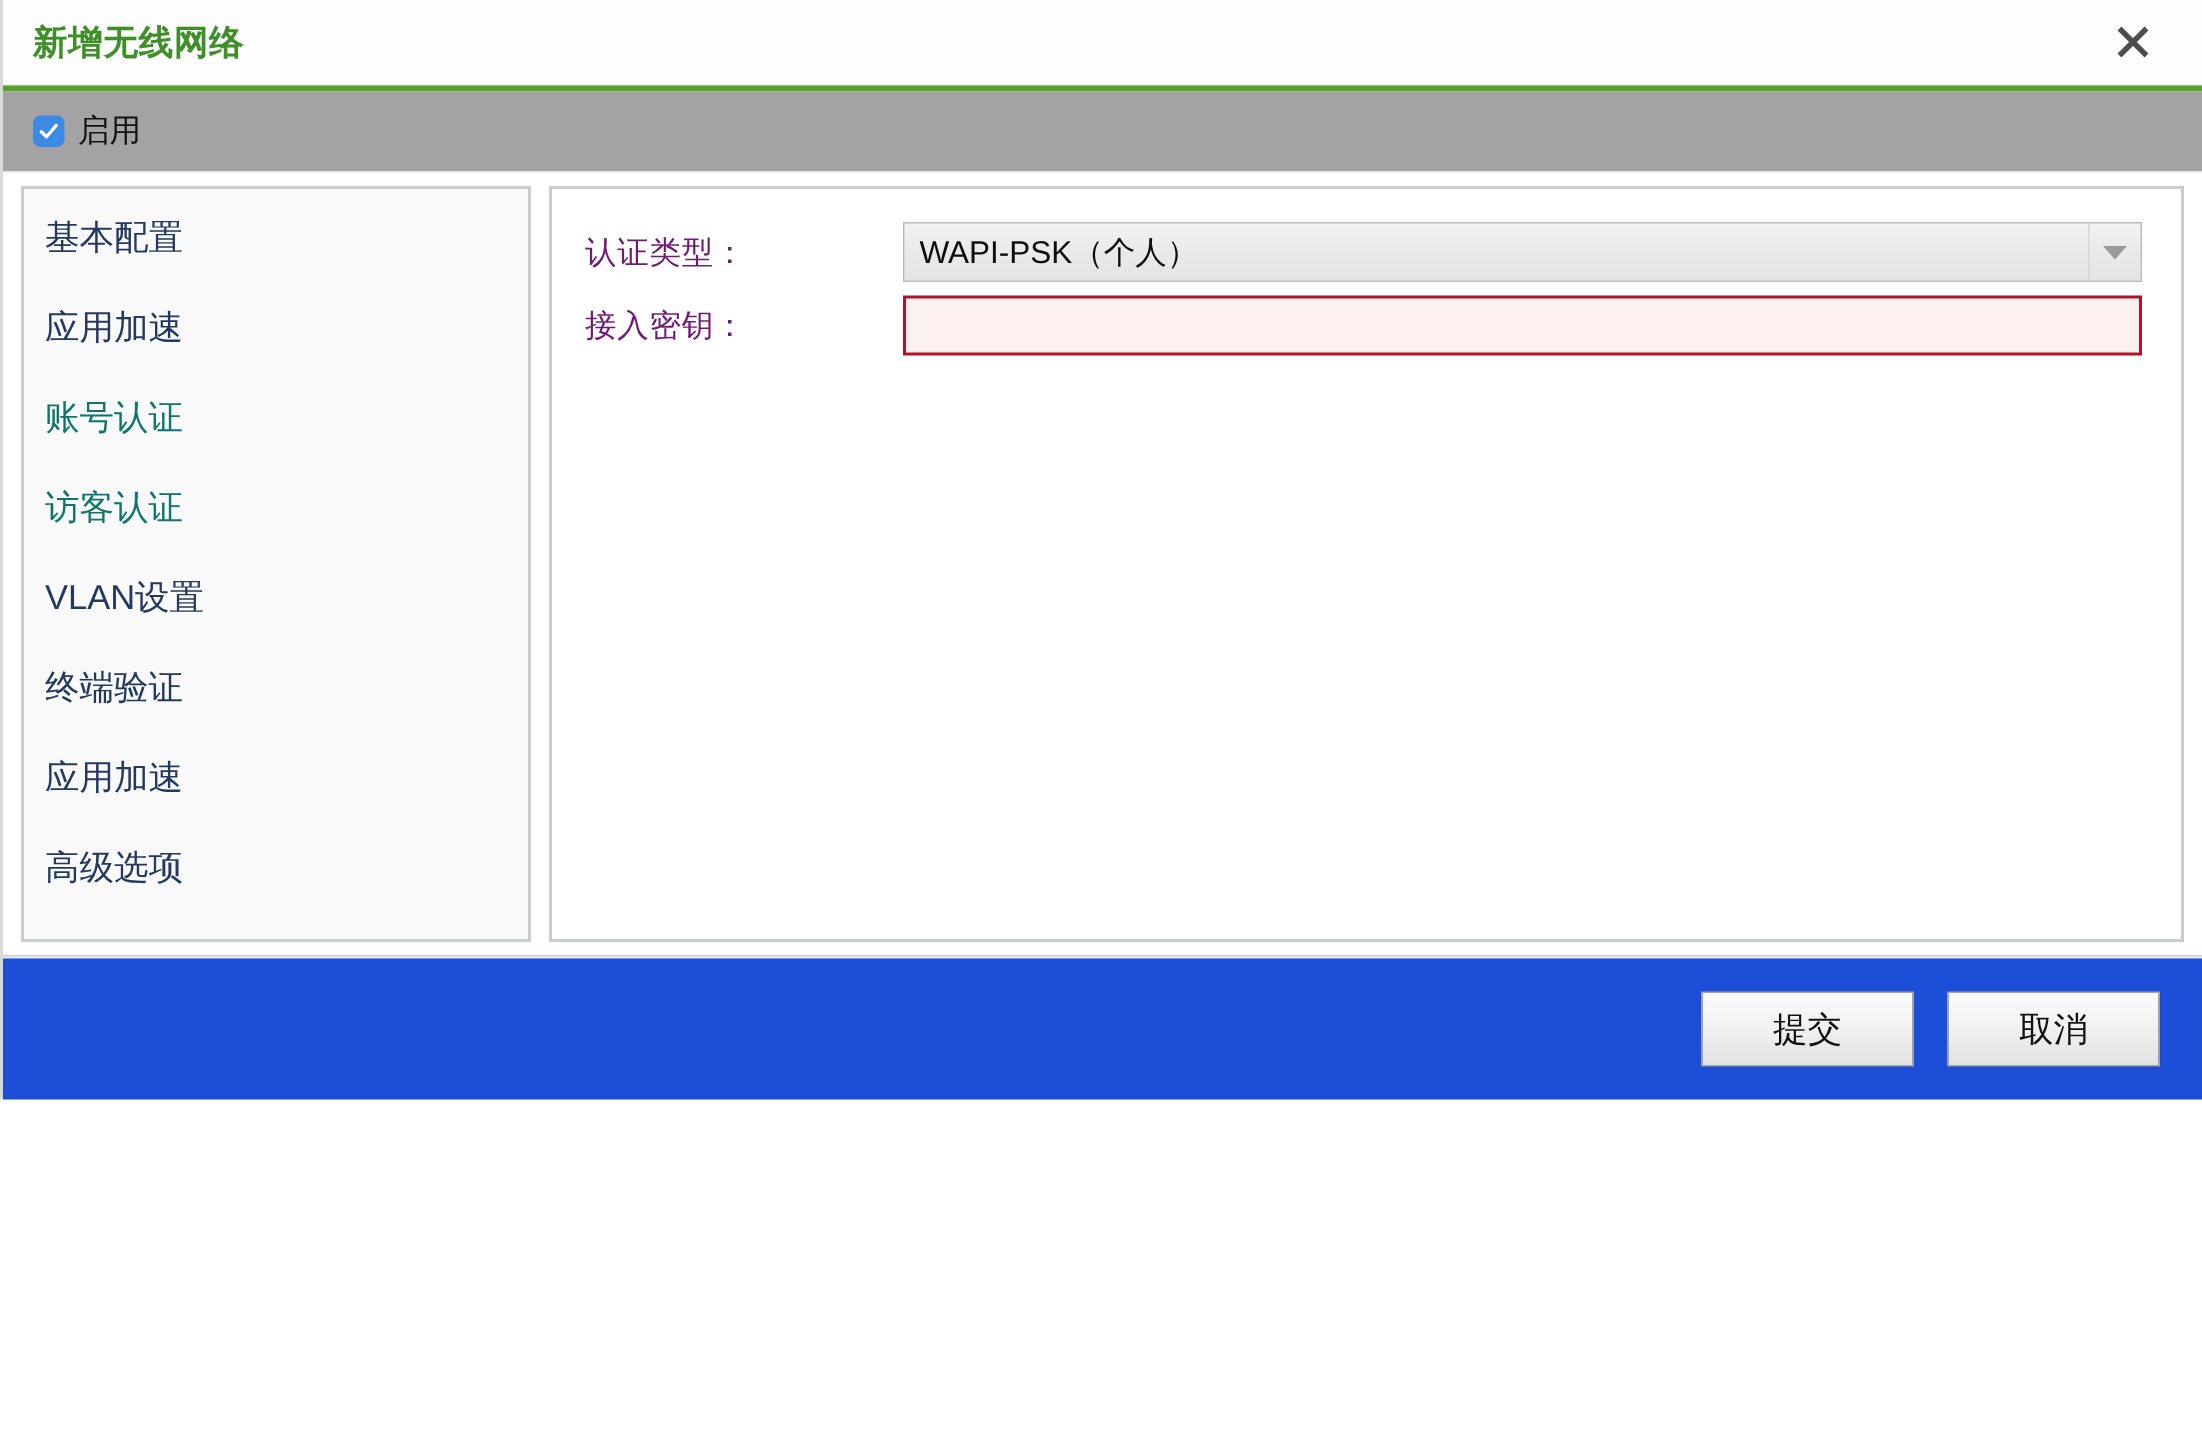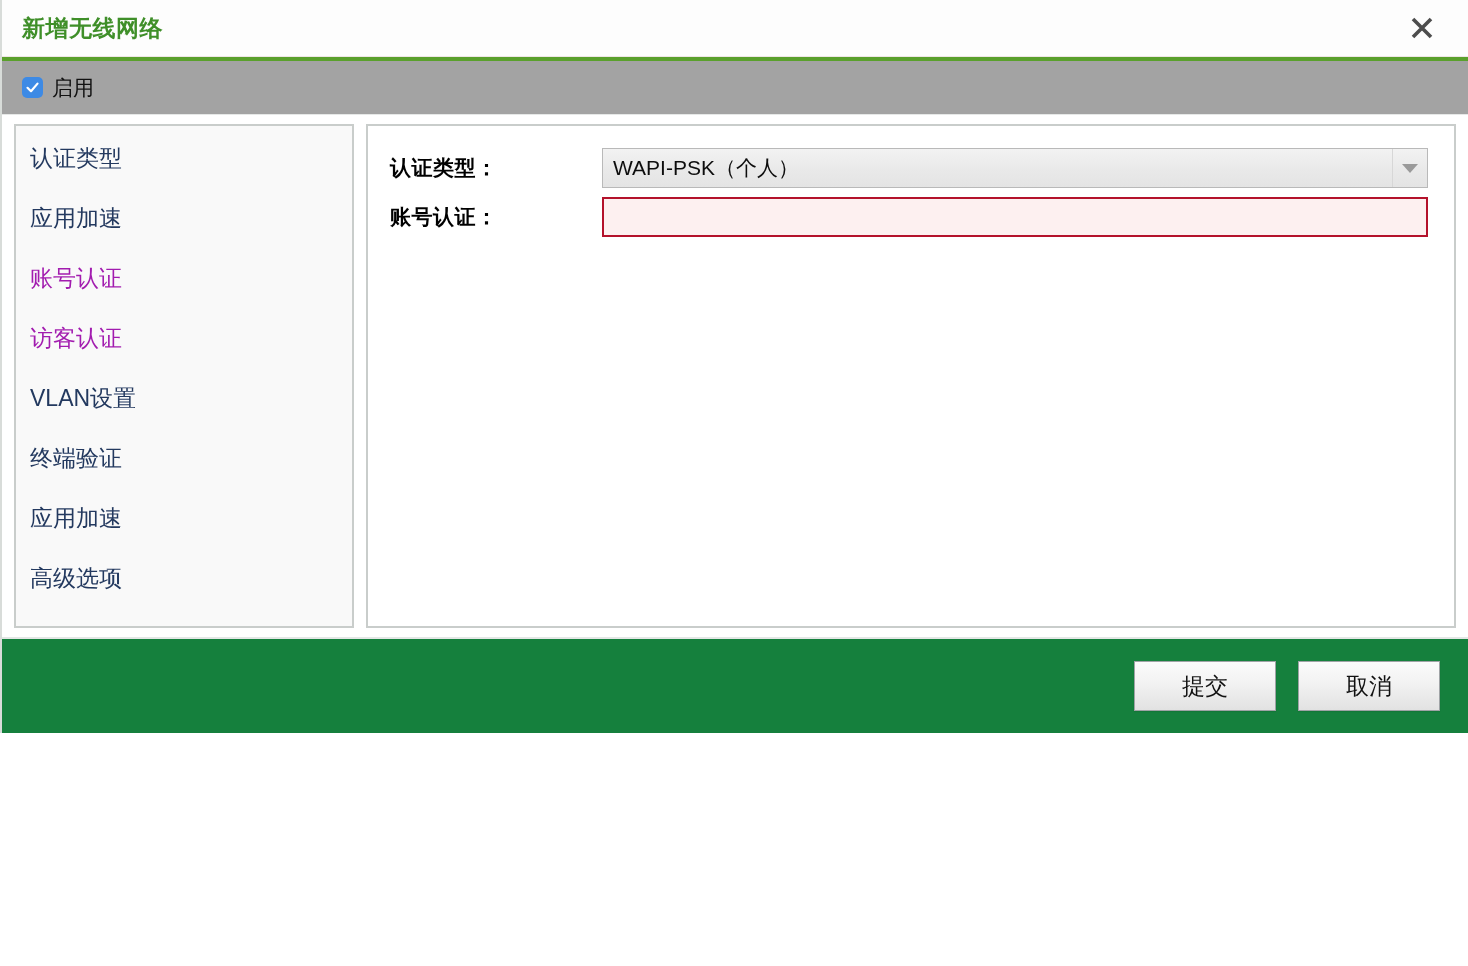--- a/index.html
+++ b/index.html
@@ -120,21 +120,21 @@
     box-sizing: border-box;
     font-size: 23px;
     color: #23395f;
     cursor: pointer;
     margin-right: 3px;
   }
   .side-item.selected {
     background: #aacef5;
   }
   .side-item.disabled {
-    color: #a21caf;
+    color: #0f766e;
     cursor: default;
     text-align: center;
   }
 
   .content-panel {
     flex: 1 1 auto;
     border: 2px solid #c9cdcb;
     background: #ffffff;
     box-sizing: border-box;
     padding: 22px 26px 0 22px;
@@ -143,22 +143,22 @@
 
   .form-row {
     display: flex;
     align-items: center;
     margin-bottom: 9px;
   }
   .form-label {
     flex: 0 0 180px;
     width: 180px;
     font-size: 21px;
-    color: #000000;
-    font-weight: 700;
+    color: #701a75;
+    font-weight: 400;
     letter-spacing: 0.5px;
   }
   .field-wrap {
     flex: 1 1 auto;
     min-width: 0;
     padding-left: 32px;
   }
 
   .select-box {
     position: relative;
@@ -203,21 +203,21 @@
     padding-left: 8px;
     font-family: inherit;
     outline: none;
   }
   .text-input::placeholder { color: #c9a6a6; }
 
   
   .footer {
     flex: 0 0 96px;
     height: 96px;
-    background: #15803d;
+    background: #1d4ed8;
     border-top: 2px solid #e3e7e5;
     box-sizing: border-box;
     display: flex;
     align-items: center;
     justify-content: flex-end;
     padding-right: 28px;
     gap: 22px;
     margin-top: 9px;
   }
   .btn {
@@ -256,21 +256,21 @@
         <path d="M2.5 7.8 L6 11.2 L12.5 3.6" stroke="#ffffff" stroke-width="2.2" fill="none" stroke-linecap="round" stroke-linejoin="round"></path>
       </svg>
     </span>
     <span class="enable-label">启用</span>
   </div>
 
   <div class="body-area">
 
     <div class="sidebar">
       <div class="side-item">
-        <span>认证类型</span>
+        <span>基本配置</span>
       </div>
       <div class="side-item">
         <span>应用加速</span>
       </div>
       <div class="side-item disabled">
         <span>账号认证</span>
       </div>
       <div class="side-item disabled">
         <span>访客认证</span>
       </div>
@@ -296,21 +296,21 @@
           <div class="select-box">
             <span>WAPI-PSK（个人）</span>
             <span class="select-arrow">
               <span class="tri"></span>
             </span>
           </div>
         </div>
       </div>
 
       <div class="form-row">
-        <div class="form-label">账号认证：</div>
+        <div class="form-label">接入密钥：</div>
         <div class="field-wrap">
           <input class="text-input" type="text" placeholder="" style="">
         </div>
       </div>
 
     </div>
   </div>
 
   <div class="footer">
     <button class="btn">提交</button>

